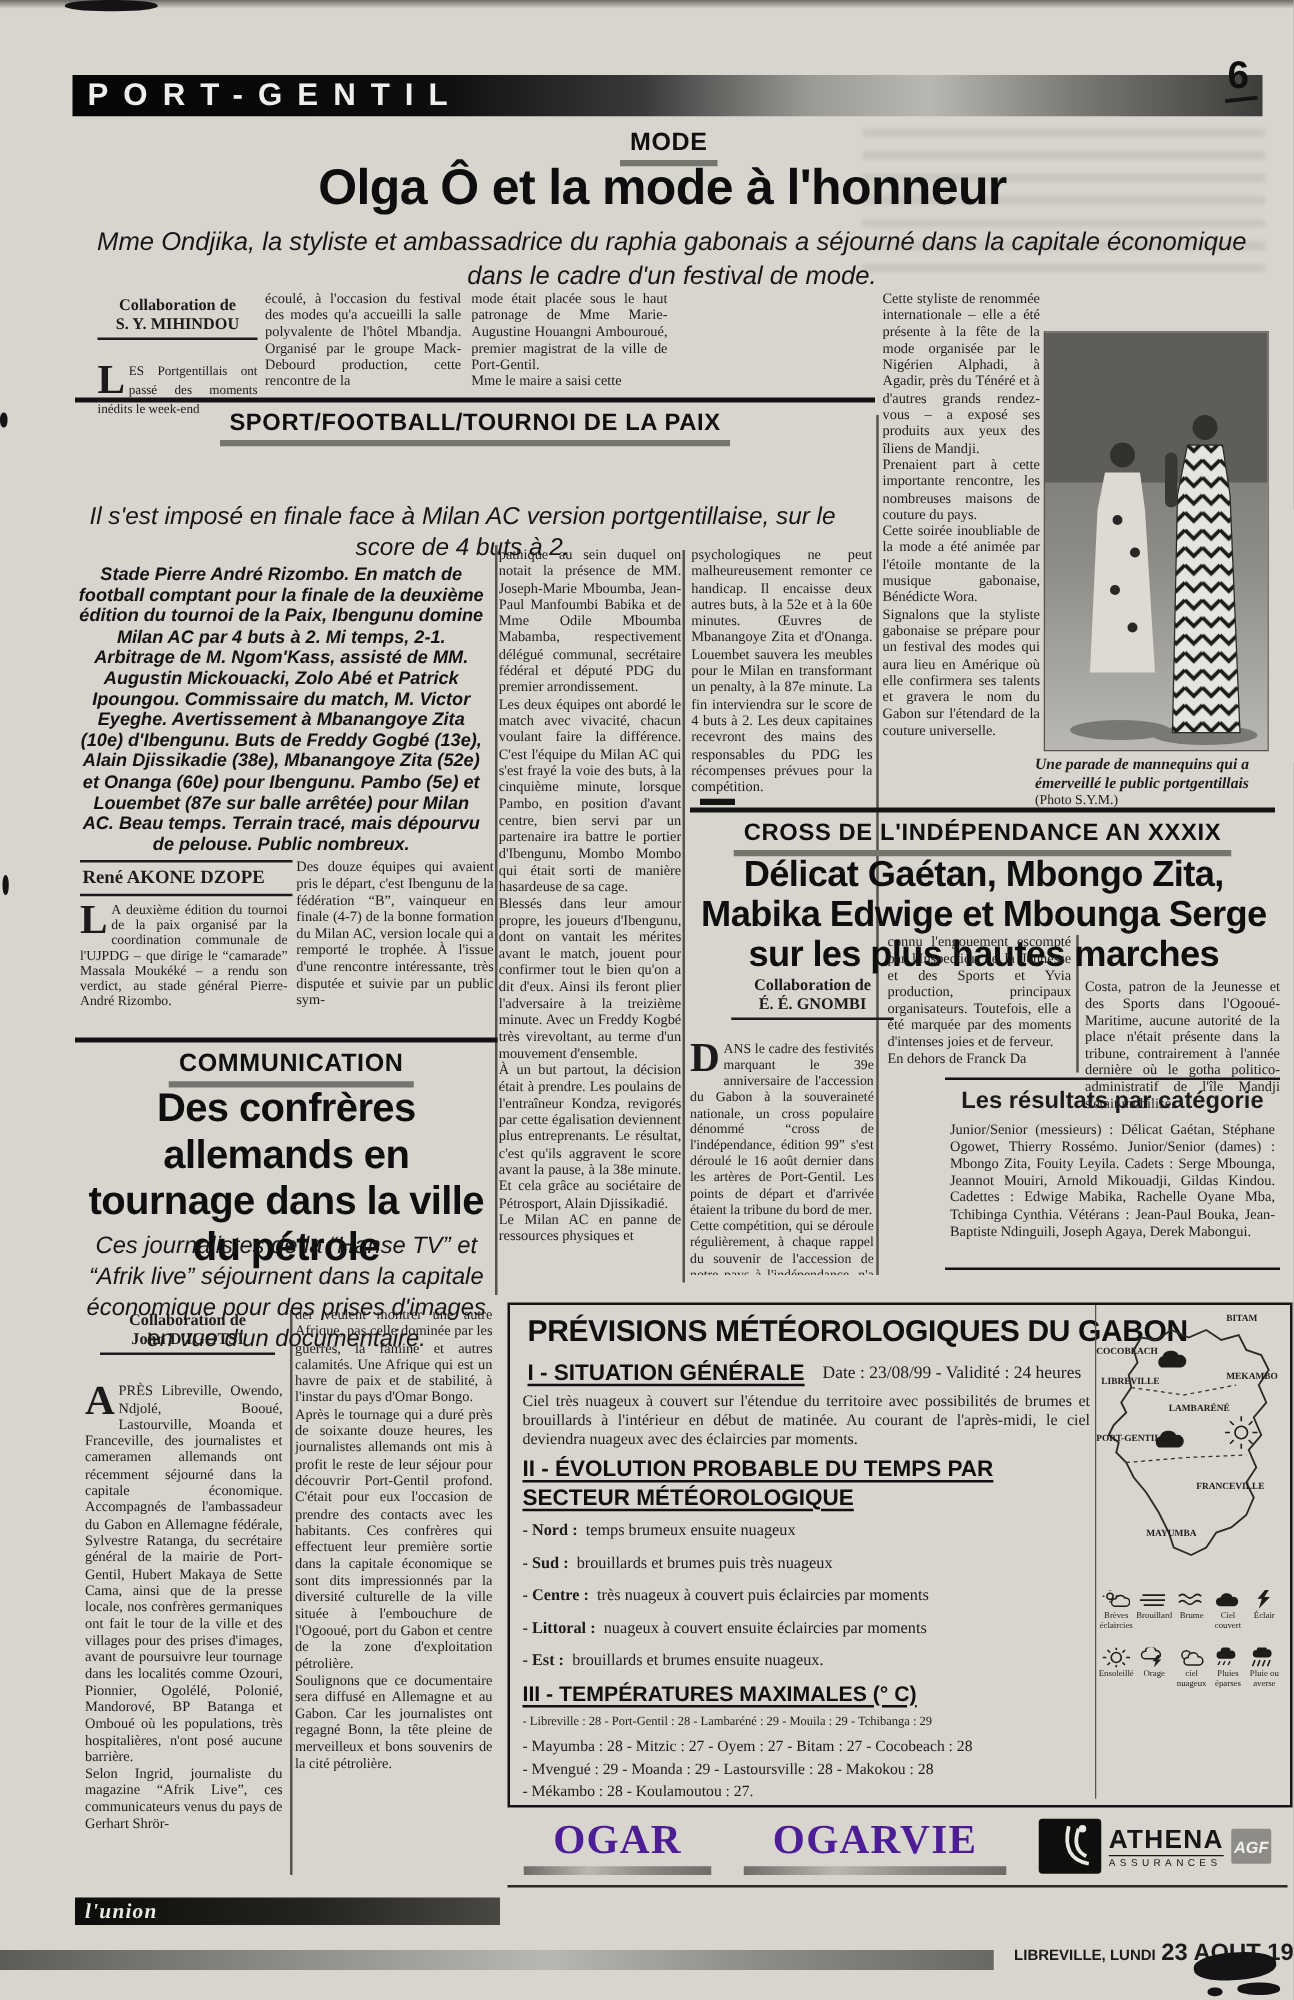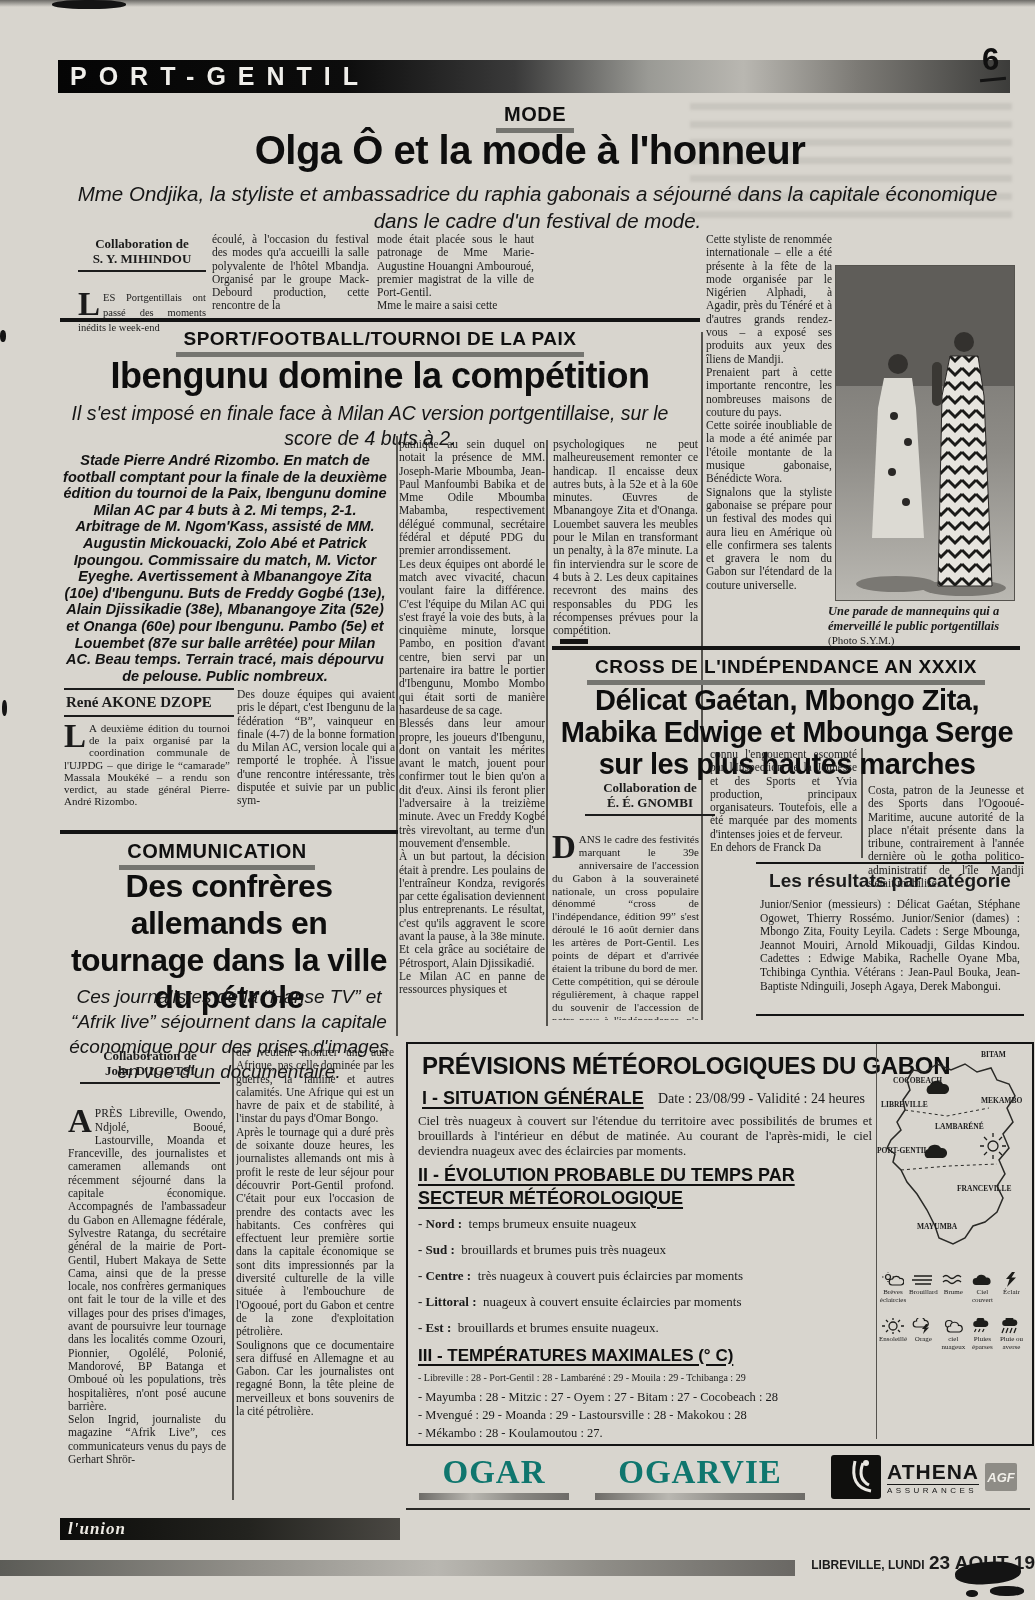--- a/index.html
+++ b/index.html
@@ -20,21 +20,21 @@
   .rule{background:#141414;}
   .vrule{width:1.5px;background:#55534e;}
   .dropcap{float:left;font-size:33px;line-height:27px;font-weight:700;padding:1px 3px 0 0;}
   .wx-h{font-family:"Liberation Sans",sans-serif;font-weight:800;color:#101010;}
   .wx-u{text-decoration:underline;text-decoration-thickness:2px;text-underline-offset:3px;}
   .sector{font-size:13px;line-height:15px;}
   .sector b{font-weight:700;}
   .lg-grid{display:grid;grid-template-columns:repeat(5,1fr);row-gap:14px;column-gap:2px;text-align:center;}
   .lg-lb{display:block;font-size:7px;line-height:7.5px;margin-top:2px;}
   .underbar{height:7px;background:linear-gradient(90deg,#6e6c68,#b9b7b1 35%,#8b8984 65%,#6e6c68);margin-top:2px;}
-  .adname{font-family:"Liberation Serif",serif;font-weight:700;font-size:33px;letter-spacing:1px;color:#0f766e;text-align:center;}
+  .adname{font-family:"Liberation Serif",serif;font-weight:700;font-size:33px;letter-spacing:1px;color:#4c1d95;text-align:center;}
   .smudge{background:#141414;border-radius:45%;}
   svg{display:block;}
 </style>
 </head>
 <body>
 
 <div id="page">
 
   <div class="abs" style="left:0;top:0;width:1035px;height:7px;background:linear-gradient(180deg,rgba(20,20,18,.55),rgba(20,20,18,0));"></div>
   <div class="abs smudge" style="left:52px;top:0;width:74px;height:9px;"></div>
@@ -102,21 +102,20 @@
   </div>
   <div class="abs" style="left:828px;top:604px;width:196px;text-align:left;">
     <span style="font-weight:700;font-style:italic;font-size:12.5px;line-height:14.5px;display:block;">Une parade de mannequins qui a émerveillé le public portgentillais</span>
     <span style="font-size:11px;display:block;margin-top:1px;">(Photo S.Y.M.)</span>
   </div>
 
   <div class="abs rule" style="left:60px;top:318px;width:640px;height:4px;"></div>
   <div class="abs kwrap" style="left:60px;top:328px;width:640px;">
     <span class="kicker" style="font-size:19px;">SPORT/FOOTBALL/TOURNOI DE LA PAIX</span>
   </div>
-  <div class="abs headline" style="left:90px;top:355px;width:580px;font-size:36px;line-height:42px;">Ibengunu domine la compétition</div>
   <div class="abs standfirst" style="left:70px;top:401px;width:600px;font-size:19.5px;line-height:25px;">Il s'est imposé en finale face à Milan AC version portgentillaise, sur le score de 4 buts à 2.</div>
   <div class="abs sans" style="left:62px;top:452px;width:326px;height:238px;font-weight:700;font-style:italic;font-size:14.5px;line-height:16.6px;text-align:center;overflow:hidden;color:#131313;">Stade Pierre André Rizombo. En match de football comptant pour la finale de la deuxième édition du tournoi de la Paix, Ibengunu domine Milan AC par 4 buts à 2. Mi temps, 2-1. Arbitrage de M. Ngom'Kass, assisté de MM. Augustin Mickouacki, Zolo Abé et Patrick Ipoungou. Commissaire du match, M. Victor Eyeghe. Avertissement à Mbanangoye Zita (10e) d'Ibengunu. Buts de Freddy Gogbé (13e), Alain Djissikadie (38e), Mbanangoye Zita (52e) et Onanga (60e) pour Ibengunu. Pambo (5e) et Louembet (87e sur balle arrêtée) pour Milan AC. Beau temps. Terrain tracé, mais dépourvu de pelouse. Public nombreux.</div>
 
   <div class="abs" style="left:64px;top:688px;width:166px;font-weight:700;font-size:15px;border-top:2px solid #1c1c1c;border-bottom:2px solid #1c1c1c;padding:4px 2px;">René AKONE DZOPE</div>
   <div class="abs body-col" style="left:64px;top:722px;width:166px;height:106px;font-size:11px;line-height:12.2px;overflow:hidden;">
     <span class="dropcap">L</span><span>A deuxième édition du tournoi de la paix organisé par la coordination communale de l'UJPDG – que dirige le “camarade” Massala Moukéké – a rendu son verdict, au stade général Pierre-André Rizombo.</span>
   </div>
   <div class="abs body-col" style="left:237px;top:688px;width:158px;height:140px;overflow:hidden;">Des douze équipes qui avaient pris le départ, c'est Ibengunu de la fédération “B”, vainqueur en finale (4-7) de la bonne formation du Milan AC, version locale qui a remporté le trophée. À l'issue d'une rencontre intéressante, très disputée et suivie par un public sym-</div>
   <div class="abs body-col pre" style="left:399px;top:438px;width:146px;height:592px;overflow:hidden;font-family:Liberation Serif, serif;">pathique au sein duquel on notait la présence de MM. Joseph-Marie Mboumba, Jean-Paul Manfoumbi Babika et de Mme Odile Mboumba Mabamba, respectivement délégué communal, secrétaire fédéral et député PDG du premier arrondissement.
 Les deux équipes ont abordé le match avec vivacité, chacun voulant faire la différence. C'est l'équipe du Milan AC qui s'est frayé la voie des buts, à la cinquième minute, lorsque Pambo, en position d'avant centre, bien servi par un partenaire ira battre le portier d'Ibengunu, Mombo Mombo qui était sorti de manière hasardeuse de sa cage.
@@ -148,21 +147,21 @@
   <div class="abs body-col pre" style="left:710px;top:748px;width:147px;height:118px;overflow:hidden;">connu l'engouement escompté par l'Inspection de la Jeunesse et des Sports et Yvia production, principaux organisateurs. Toutefois, elle a été marquée par des moments d'intenses joies et de ferveur.
 En dehors de Franck Da</div>
   <div class="abs body-col" style="left:868px;top:748px;width:156px;height:118px;overflow:hidden;margin-top:36px;">Costa, patron de la Jeunesse et des Sports dans l'Ogooué-Maritime, aucune autorité de la place n'était présente dans la tribune, contrairement à l'année dernière où le gotha politico-administratif de l'île Mandji s'était mobilisé.</div>
 
   <div class="abs" style="left:756px;top:862px;width:268px;height:150px;border-top:2.5px solid #141414;border-bottom:2.5px solid #141414;">
     <div class="sans" style="font-weight:800;font-size:19px;text-align:center;padding:6px 0 4px;">Les résultats par catégorie</div>
     <div class="body-col" style="padding:2px 4px;font-size:11.5px;line-height:13.6px;">Junior/Senior (messieurs) : Délicat Gaétan, Stéphane Ogowet, Thierry Rossémo. Junior/Senior (dames) : Mbongo Zita, Fouity Leyila. Cadets : Serge Mbounga, Jeannot Mouiri, Arnold Mikouadji, Gildas Kindou. Cadettes : Edwige Mabika, Rachelle Oyane Mba, Tchibinga Cynthia. Vétérans : Jean-Paul Bouka, Jean-Baptiste Ndinguili, Joseph Agaya, Derek Mabongui.</div>
   </div>
 
   <div class="abs rule" style="left:60px;top:830px;width:338px;height:3.5px;"></div>
-  <div class="abs kwrap" style="left:48px;top:840px;width:338px;">
+  <div class="abs kwrap" style="left:64px;top:840px;width:338px;">
     <span class="kicker">COMMUNICATION</span>
   </div>
   <div class="abs headline" style="left:62px;top:868px;width:334px;font-size:32px;line-height:37px;">Des confrères allemands en tournage dans la ville du pétrole</div>
   <div class="abs standfirst" style="left:66px;top:984px;width:326px;font-size:19px;line-height:25px;">Ces journalistes de la “Hanse TV” et “Afrik live” séjournent dans la capitale économique pour des prises d'images en vue d'un documentaire.</div>
   <div class="abs byline" style="left:80px;top:1048px;width:140px;border-bottom:2px solid #1c1c1c;padding-bottom:4px;">
     <span>Collaboration de</span><br>
     <span>John D'IGOTSI</span>
   </div>
   <div class="abs body-col pre" style="left:68px;top:1094px;width:158px;height:402px;overflow:hidden;">
     <span class="dropcap">A</span><span>PRÈS Libreville, Owendo, Ndjolé, Booué, Lastourville, Moanda et Franceville, des journalistes et cameramen allemands ont récemment séjourné dans la capitale économique. Accompagnés de l'ambassadeur du Gabon en Allemagne fédérale, Sylvestre Ratanga, du secrétaire général de la mairie de Port-Gentil, Hubert Makaya de Sette Cama, ainsi que de la presse locale, nos confrères germaniques ont fait le tour de la ville et des villages pour des prises d'images, avant de poursuivre leur tournage dans les localités comme Ozouri, Pionnier, Ogolélé, Polonié, Mandorové, BP Batanga et Omboué où les populations, très hospitalières, n'ont posé aucune barrière.
@@ -196,21 +195,21 @@
         <path d="M24,124 L72,120 L120,118" fill="none" stroke="#2a2a27" stroke-width="1" stroke-dasharray="3,3"></path>
         <path d="M52,48 a5,5 0 0 1 1,-9 a7,6 0 0 1 13,-1 a5,5 0 0 1 2,10 z" fill="#1d1d1a"></path>
         <path d="M50,112 a5,5 0 0 1 1,-9 a7,6 0 0 1 13,-1 a5,5 0 0 1 2,10 z" fill="#1d1d1a"></path>
         <g stroke="#1d1d1a" stroke-width="1.3" fill="none">
           <circle cx="116" cy="100" r="5"></circle>
           <path d="M116,91 v-4 M116,109 v4 M107,100 h-4 M125,100 h4 M110,94 l-3,-3 M122,94 l3,-3 M110,106 l-3,3 M122,106 l3,3"></path>
         </g>
       </svg>
       <span class="abs" style="left:104px;top:6px;font-size:7.5px;font-weight:700;">BITAM</span>
       <span class="abs" style="left:104px;top:52px;font-size:7.5px;font-weight:700;">MEKAMBO</span>
-      <span class="abs" style="left:16px;top:32px;font-size:7.5px;font-weight:700;">COCOBEACH</span>
+      <span class="abs" style="left:0;top:32px;font-size:7.5px;font-weight:700;">COCOBEACH</span>
       <span class="abs" style="left:4px;top:56px;font-size:7.5px;font-weight:700;">LIBREVILLE</span>
       <span class="abs" style="left:58px;top:78px;font-size:7.5px;font-weight:700;">LAMBARÉNÉ</span>
       <span class="abs" style="left:0;top:102px;font-size:7.5px;font-weight:700;">PORT-GENTIL</span>
       <span class="abs" style="left:80px;top:140px;font-size:7.5px;font-weight:700;">FRANCEVILLE</span>
       <span class="abs" style="left:40px;top:178px;font-size:7.5px;font-weight:700;">MAYUMBA</span>
 
       <div class="abs lg-grid" style="left:2px;top:228px;width:146px;">
         <div><span><svg width="22" height="15" viewBox="0 0 22 15" style="margin:0 auto;">
                 <g stroke="#1d1d1a" fill="none" stroke-width="1.2">
                   <circle cx="6" cy="5" r="2.5"></circle>

